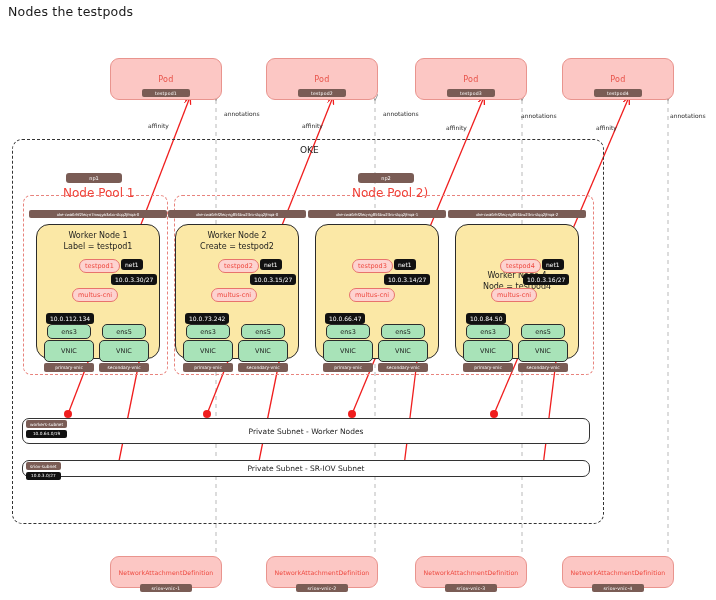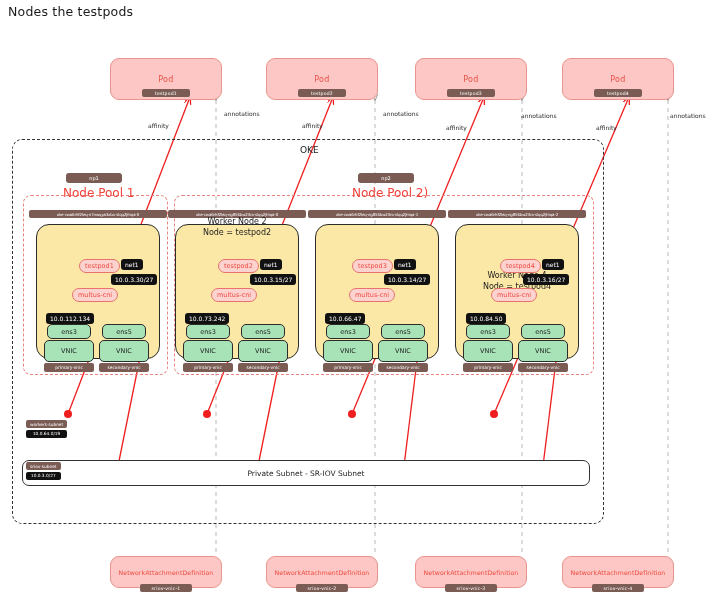--- a/index.html
+++ b/index.html
@@ -214,37 +214,41 @@
   <div class="abs nodepool" style="left:23px;top:195px;width:145px;height:180px;"></div>
   <div class="abs np-tag" style="left:66px;top:173px;">np1</div>
   <div class="abs np-title" style="left:63px;top:186px;">Node Pool 1</div>
 
   <div class="abs nodepool" style="left:174px;top:195px;width:420px;height:180px;"></div>
   <div class="abs np-tag" style="left:358px;top:173px;">np2</div>
   <div class="abs np-title" style="left:352px;top:186px;">Node Pool 2)</div>
 
   <div class="abs host-tag" style="left:29px;top:210px;">oke-cwa6rhf2leq-n7nwqya3zbo-slqq2jfnqa-0</div>
   <div class="abs worker" style="left:36px;top:224px;"></div>
+  <div class="abs worker-name" style="left:36px;top:230px;">
+    <div>Worker Node 1</div>
+    <div>Label = testpod1</div>
+  </div>
   <div class="abs pill-pink" style="left:79px;top:259px;">testpod1</div>
   <div class="abs pill-black" style="left:121px;top:259px;">net1</div>
   <div class="abs pill-black" style="left:111px;top:274px;">10.0.3.30/27</div>
   <div class="abs pill-pink" style="left:72px;top:288px;">multus-cni</div>
   <div class="abs pill-black" style="left:46px;top:313px;">10.0.112.134</div>
   <div class="abs nic-box" style="left:47px;top:324px;width:44px;height:15px;">ens3</div>
   <div class="abs nic-box" style="left:102px;top:324px;width:44px;height:15px;">ens5</div>
   <div class="abs nic-box" style="left:44px;top:340px;width:50px;height:22px;">VNIC</div>
   <div class="abs nic-box" style="left:99px;top:340px;width:50px;height:22px;">VNIC</div>
   <div class="abs vnic-tag" style="left:44px;top:363px;width:50px;height:9px;">primary-vnic</div>
   <div class="abs vnic-tag" style="left:99px;top:363px;width:50px;height:9px;">secondary-vnic</div>
 
   <div class="abs host-tag" style="left:168px;top:210px;">oke-cwa6rhf2leq-ng856bw23ro-slqq2jfnqa-0</div>
   <div class="abs worker" style="left:175px;top:224px;"></div>
-  <div class="abs worker-name" style="left:175px;top:216px;">
+  <div class="abs worker-name" style="left:175px;top:230px;">
     <div>Worker Node 2</div>
-    <div>Node = testpod2</div>
+    <div>Create = testpod2</div>
   </div>
   <div class="abs pill-pink" style="left:218px;top:259px;">testpod2</div>
   <div class="abs pill-black" style="left:260px;top:259px;">net1</div>
   <div class="abs pill-black" style="left:250px;top:274px;">10.0.3.15/27</div>
   <div class="abs pill-pink" style="left:211px;top:288px;">multus-cni</div>
   <div class="abs pill-black" style="left:185px;top:313px;">10.0.73.242</div>
   <div class="abs nic-box" style="left:186px;top:324px;width:44px;height:15px;">ens3</div>
   <div class="abs nic-box" style="left:241px;top:324px;width:44px;height:15px;">ens5</div>
   <div class="abs nic-box" style="left:183px;top:340px;width:50px;height:22px;">VNIC</div>
   <div class="abs nic-box" style="left:238px;top:340px;width:50px;height:22px;">VNIC</div>
@@ -276,26 +280,29 @@
   <div class="abs pill-black" style="left:523px;top:274px;">10.0.3.16/27</div>
   <div class="abs pill-pink" style="left:491px;top:288px;">multus-cni</div>
   <div class="abs pill-black" style="left:466px;top:313px;">10.0.84.50</div>
   <div class="abs nic-box" style="left:466px;top:324px;width:44px;height:15px;">ens3</div>
   <div class="abs nic-box" style="left:521px;top:324px;width:44px;height:15px;">ens5</div>
   <div class="abs nic-box" style="left:463px;top:340px;width:50px;height:22px;">VNIC</div>
   <div class="abs nic-box" style="left:518px;top:340px;width:50px;height:22px;">VNIC</div>
   <div class="abs vnic-tag" style="left:463px;top:363px;width:50px;height:9px;">primary-vnic</div>
   <div class="abs vnic-tag" style="left:518px;top:363px;width:50px;height:9px;">secondary-vnic</div>
 
+  <div class="abs subnet" style="left:22px;top:418px;width:568px;height:26px;">
+    <span>Private Subnet - Worker Nodes</span>
+  </div>
   <div class="abs" style="left:26px;top:420px;">
     <span class="sn-name">workers-subnet</span>
     <span class="sn-cidr">10.0.64.0/19</span>
   </div>
 
-  <div class="abs subnet" style="left:22px;top:460px;width:568px;height:26px;">
+  <div class="abs subnet" style="left:22px;top:460px;width:568px;height:17px;">
     <span>Private Subnet - SR-IOV Subnet</span>
   </div>
   <div class="abs" style="left:26px;top:462px;">
     <span class="sn-name">sriov-subnet</span>
     <span class="sn-cidr">10.0.3.0/27</span>
   </div>
 
   <div class="abs nad" style="left:110px;top:556px;">
     <span class="nad-title">NetworkAttachmentDefinition</span>
   </div>

